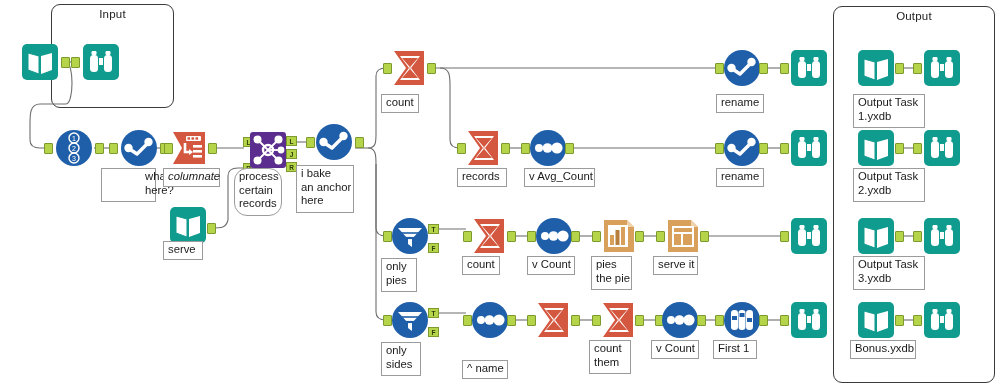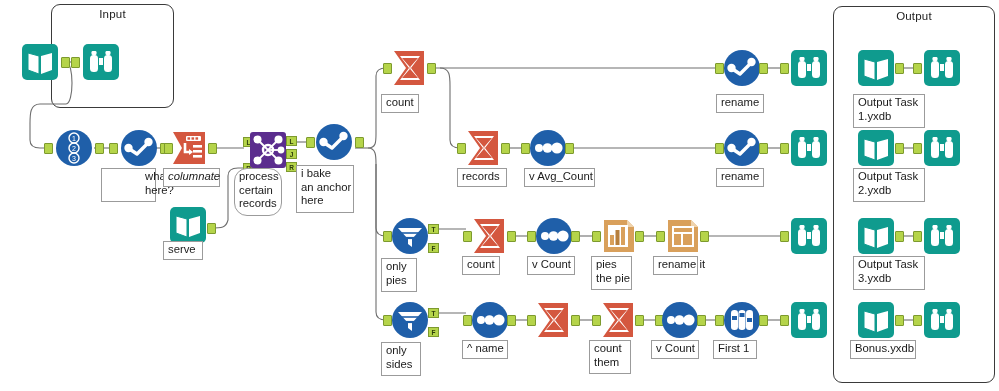--- a/index.html
+++ b/index.html
@@ -382,21 +382,21 @@
   <div class="label" style="left:591px;top:256px;width:41px;height:34px;">pies
 the pie</div>
 
   <div class="anchor in" style="left:656px;top:231px;"></div>
   <div class="node" style="left:663px;top:216px;">
     <svg>
         <use href="#ic-layout"></use>
       </svg>
   </div>
   <div class="anchor out" style="left:700px;top:231px;"></div>
-  <div class="label" style="left:653px;top:256px;width:45px;height:19px;">rename it</div>
+  <div class="label" style="left:653px;top:256px;width:45px;height:19px;">serve it</div>
 
   <div class="anchor in" style="left:780px;top:231px;"></div>
   <div class="node" style="left:789px;top:216px;">
     <svg>
         <use href="#ic-browse"></use>
       </svg>
   </div>
 
   <div class="anchor in" style="left:383px;top:315px;"></div>
   <div class="node" style="left:390px;top:300px;">
@@ -409,21 +409,21 @@
   <div class="label" style="left:381px;top:342px;width:40px;height:34px;">only
 sides</div>
 
   <div class="anchor in" style="left:463px;top:315px;"></div>
   <div class="node" style="left:470px;top:300px;">
     <svg>
         <use href="#ic-sort"></use>
       </svg>
   </div>
   <div class="anchor out" style="left:507px;top:315px;"></div>
-  <div class="label" style="left:462px;top:340px;width:46px;height:19px;">^ name</div>
+  <div class="label" style="left:462px;top:360px;width:46px;height:19px;">^ name</div>
 
   <div class="anchor in" style="left:527px;top:315px;"></div>
   <div class="node" style="left:534px;top:300px;">
     <svg>
         <use href="#ic-summarize"></use>
       </svg>
   </div>
   <div class="anchor out" style="left:571px;top:315px;"></div>
 
   <div class="anchor in" style="left:592px;top:315px;"></div>

